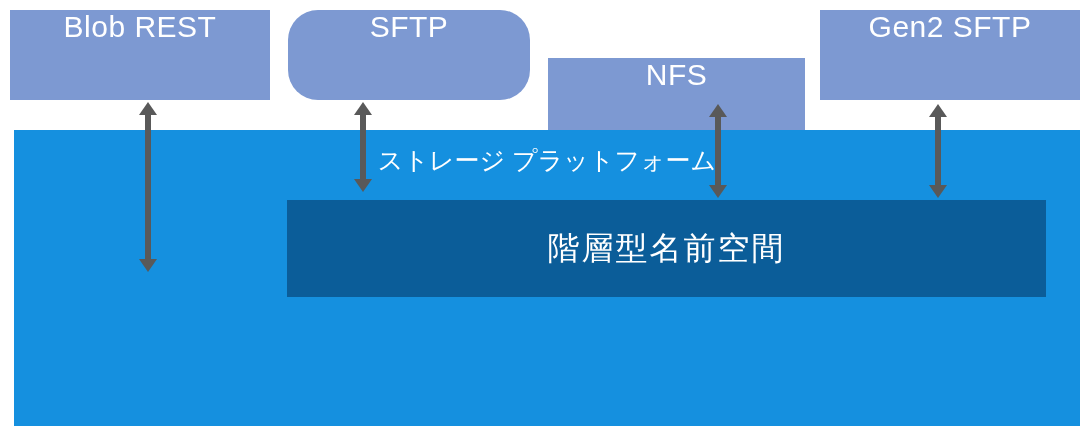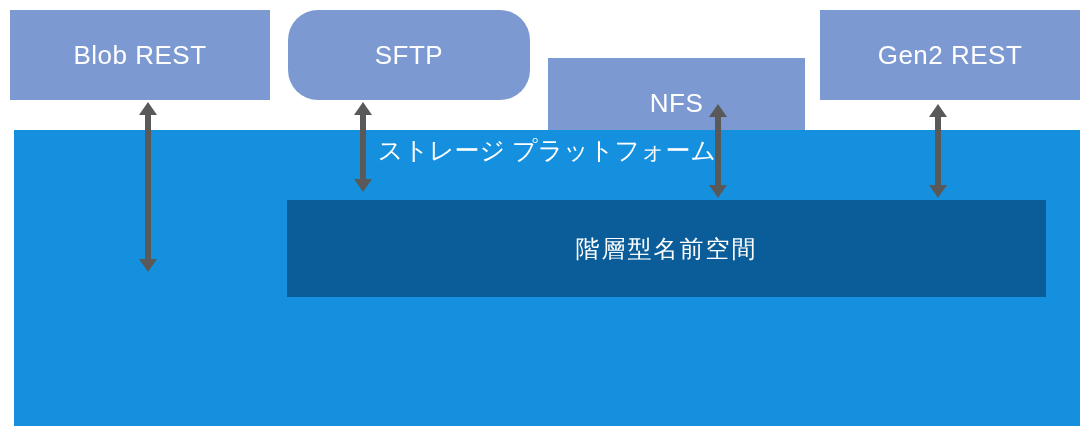--- a/index.html
+++ b/index.html
@@ -15,56 +15,56 @@
     background: #ffffff;
     overflow: hidden;
   }
   .protocol-box {
     position: absolute;
     top: 10px;
     height: 90px;
     background: var(--protocol-box, #7D99D2);
     color: var(--text, #ffffff);
     display: flex;
-    align-items: center;
+    align-items: flex-start;
     justify-content: center;
-    font-size: 26px;
+    font-size: 30px;
     letter-spacing: 0.5px;
   }
   .platform {
     position: absolute;
     left: 14px;
     top: 130px;
     width: 1066px;
     height: 296px;
     background: var(--platform, #1590DF);
   }
   .platform-title {
     position: absolute;
     left: 0;
     right: 0;
-    top: 4px;
+    top: 14px;
     text-align: center;
     color: var(--text, #ffffff);
     font-size: 25px;
   }
   .inner-box {
     position: absolute;
     background: var(--inner-box, #0B5D99);
     color: var(--text, #ffffff);
     display: flex;
     align-items: center;
     justify-content: center;
   }
   .hns-box {
     left: 273px;   
     top: 70px;
     width: 759px;
     height: 97px;
-    font-size: 24px;
+    font-size: 32px;
     letter-spacing: 2px;
   }
   .abs-box {
     left: 21px;
     top: 177px;
     width: 1011px;
     height: 89px;
     font-size: 23px;
   }
   .arrow {
@@ -111,21 +111,21 @@
   <div class="protocol-box" id="pbox-0">
     <span>Blob REST</span>
   </div>
   <div class="protocol-box" id="pbox-1">
     <span>SFTP</span>
   </div>
   <div class="protocol-box" id="pbox-2">
     <span>NFS</span>
   </div>
   <div class="protocol-box" id="pbox-3">
-    <span>Gen2 REST</span>
+    <span>Gen2 SFTP</span>
   </div>
 
   <div class="platform">
     <div class="platform-title">ストレージ プラットフォーム</div>
 
     <div class="inner-box hns-box">
       <span>階層型名前空間</span>
     </div>
 
   </div>

